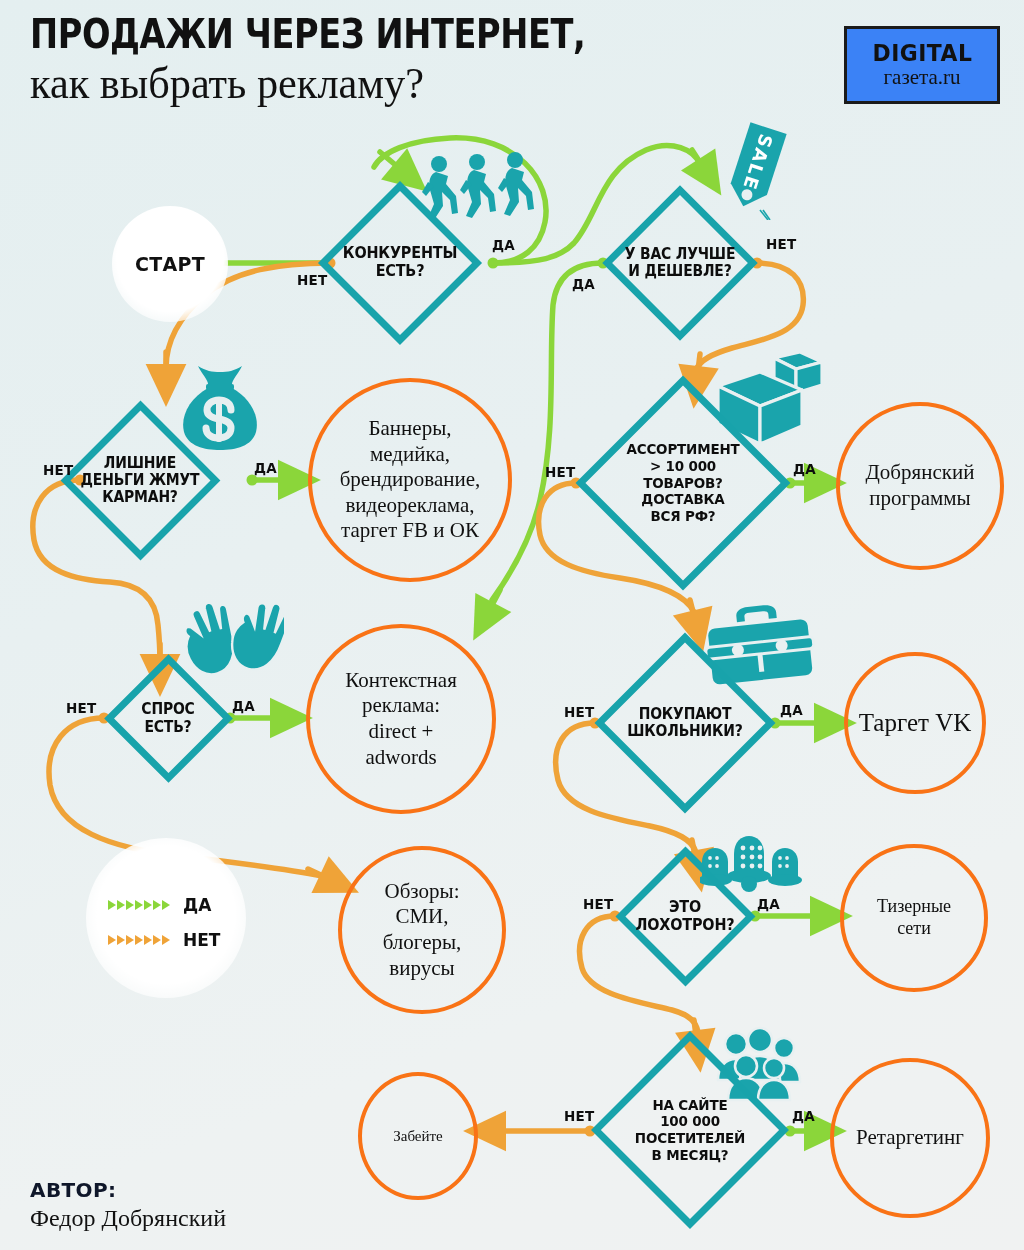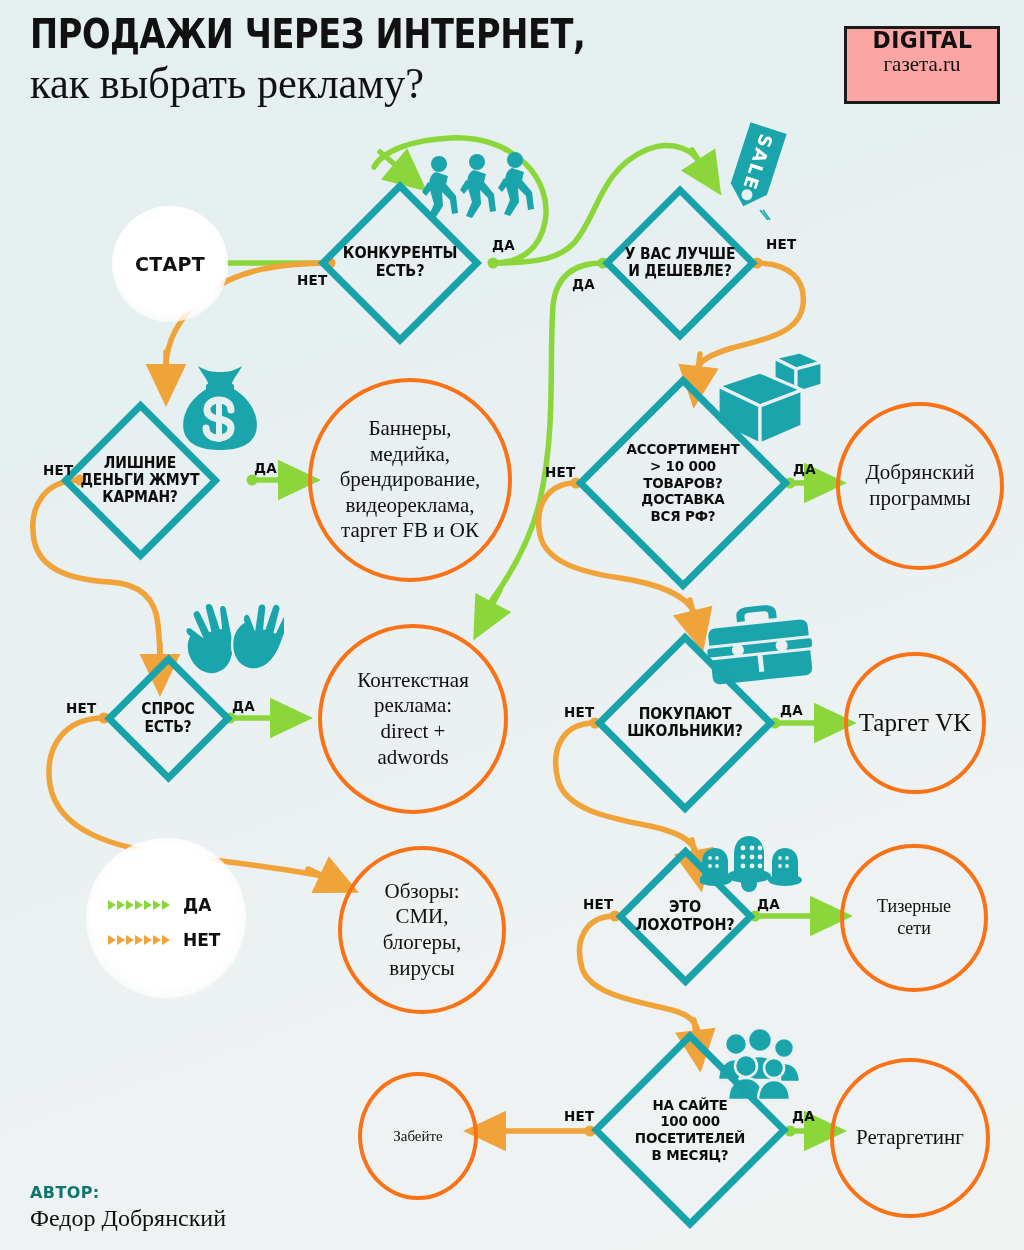--- a/index.html
+++ b/index.html
@@ -17,22 +17,22 @@
     letter-spacing:-0.5px;color:#111;line-height:1.02;
     transform:scaleX(0.84);transform-origin:left center;white-space:nowrap;
   }
   .hdr-l2{
     font-family:"Liberation Serif",serif;font-size:45px;color:#111;
     line-height:1.08;margin-top:4px;transform:scaleX(0.94);
     transform-origin:left center;white-space:nowrap;
   }
   .logo{
     position:absolute;right:24px;top:26px;width:150px;height:72px;
-    border:3px solid #1b1b1b;background:#fca5a5;
-    display:flex;flex-direction:column;align-items:center;justify-content:flex-start;
+    border:3px solid #1b1b1b;background:#3b82f6;
+    display:flex;flex-direction:column;align-items:center;justify-content:center;
   }
   .logo-top{
     font-family:"DejaVu Sans",sans-serif;font-weight:bold;font-size:23px;
     letter-spacing:0.5px;color:#111;line-height:1;transform:scaleX(0.95);
   }
   .logo-bot{
     font-family:"Liberation Serif",serif;font-size:21px;color:#111;
     line-height:1.05;margin-top:1px;
   }
   .diamond-wrap{position:absolute;}
@@ -70,21 +70,21 @@
     position:absolute;display:flex;align-items:center;gap:9px;
   }
   .legend-txt{
     font-family:"DejaVu Sans",sans-serif;font-weight:bold;font-size:17px;color:#101010;
   }
   .edge-lbl{
     position:absolute;font-family:"DejaVu Sans",sans-serif;font-weight:bold;
     font-size:13.5px;color:#0d0d0d;letter-spacing:0.2px;white-space:nowrap;
   }
   .footer{position:absolute;left:30px;bottom:18px;}
-  .f-cap{font-family:"DejaVu Sans",sans-serif;font-weight:bold;font-size:16px;color:#0f766e;letter-spacing:0.4px;}
+  .f-cap{font-family:"DejaVu Sans",sans-serif;font-weight:bold;font-size:20px;color:#0f172a;letter-spacing:0.4px;}
   .f-name{font-family:"Liberation Serif",serif;font-size:24px;color:#111;margin-top:3px;}
   .icon{position:absolute;pointer-events:none;}
 </style>
 </head>
 <body>
 
 <div id="stage">
 
   <div class="hdr-title">
     <div class="hdr-l1">ПРОДАЖИ ЧЕРЕЗ ИНТЕРНЕТ,</div>
@@ -374,21 +374,21 @@
 брендирование,
 видеореклама,
 таргет FB и ОК</span>
   </div>
 
   <div class="circ" style="left:836px;top:402px;width:168px;height:168px;font-size:21px;">
     <span style="white-space:pre-line;">Добрянский
 программы</span>
   </div>
 
-  <div class="circ" style="left:318px;top:624px;width:190px;height:190px;font-size:21px;">
+  <div class="circ" style="left:306px;top:624px;width:190px;height:190px;font-size:21px;">
     <span style="white-space:pre-line;">Контекстная
 реклама:
 direct +
 adwords</span>
   </div>
 
   <div class="circ" style="left:844px;top:652px;width:142px;height:142px;font-size:25px;">
     <span>Таргет VK</span>
   </div>
 

